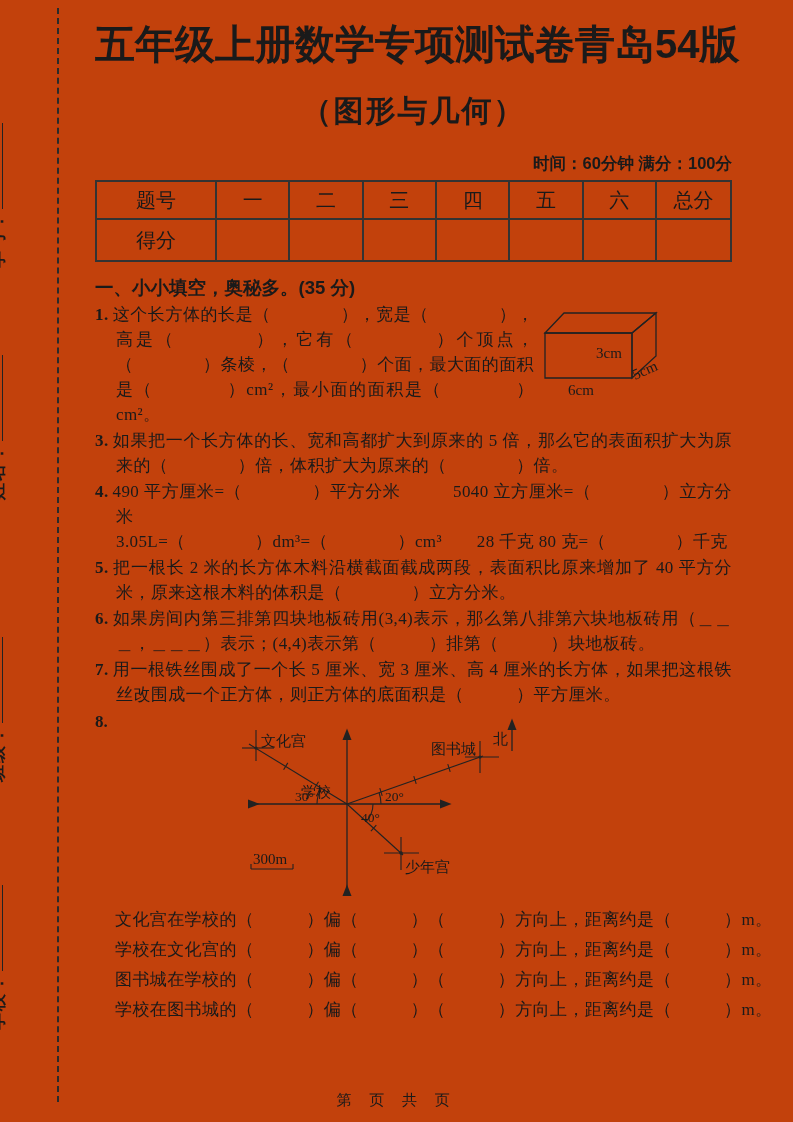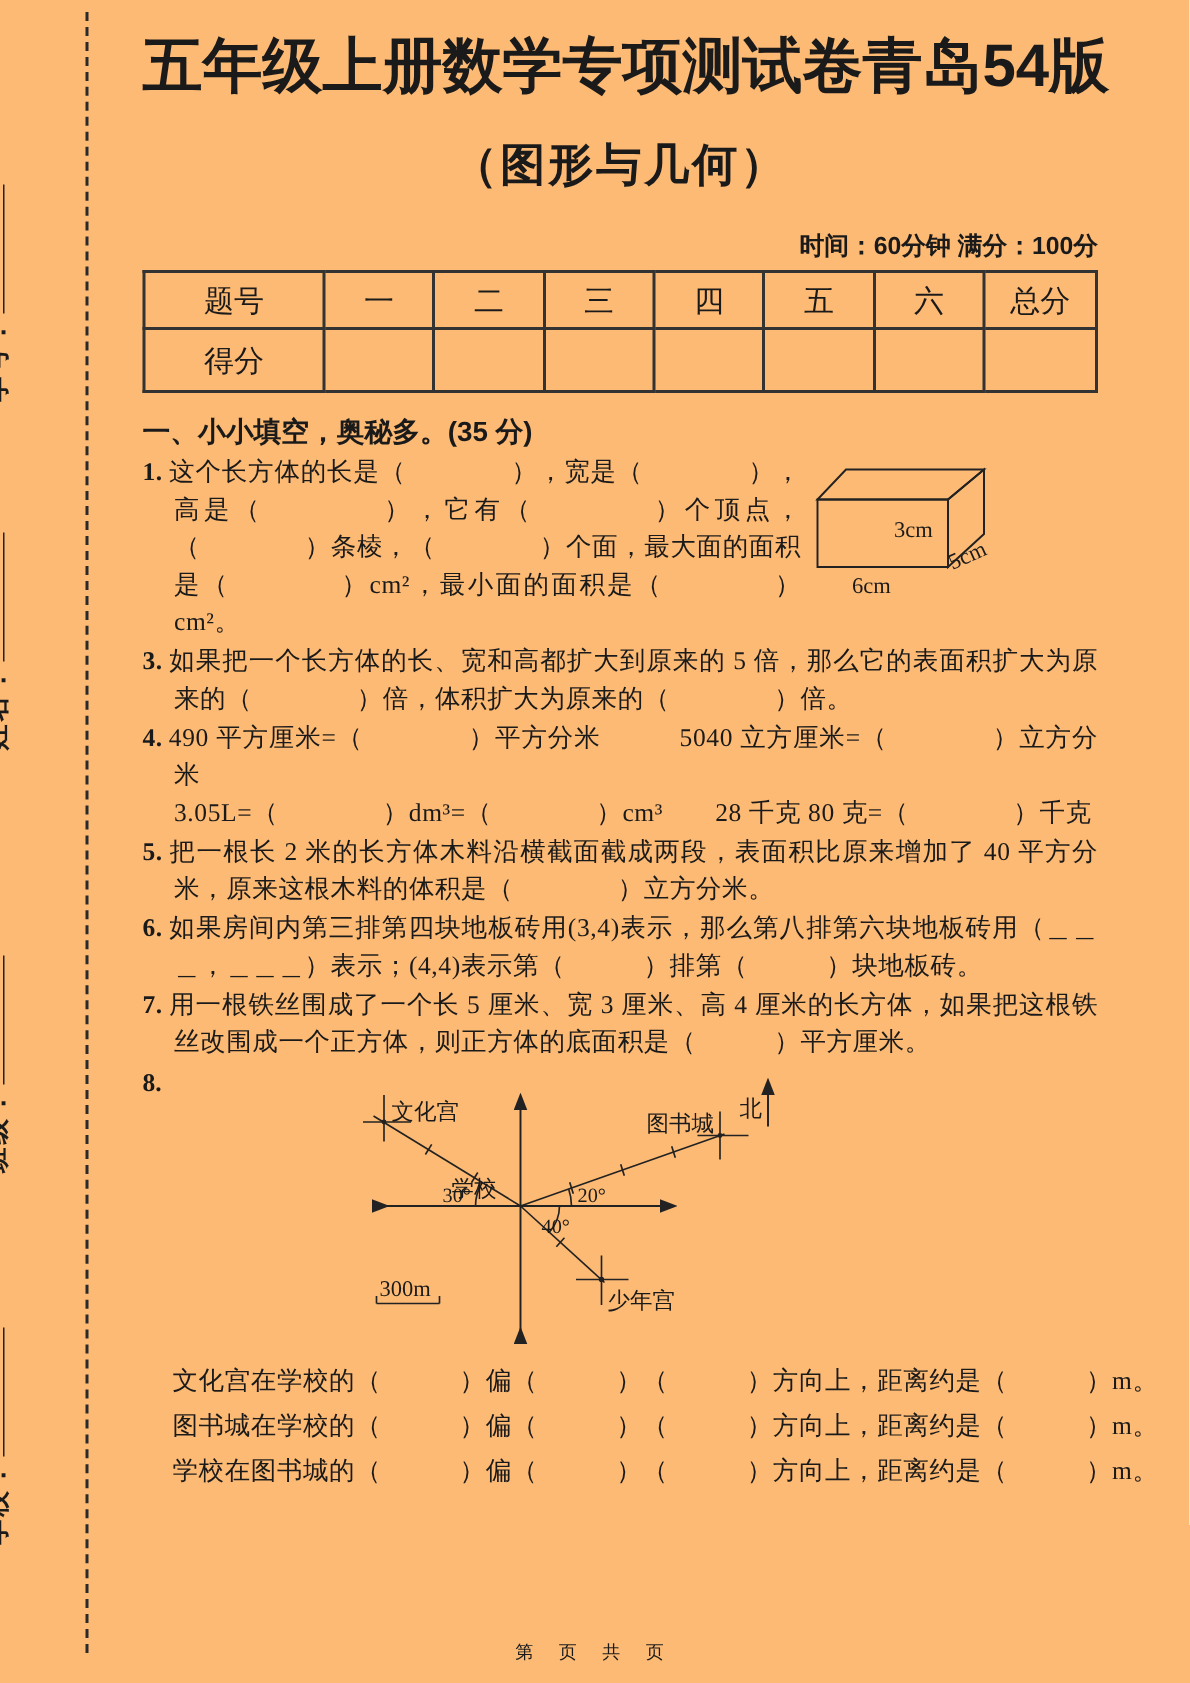--- a/index.html
+++ b/index.html
@@ -1,19 +1,19 @@
 <!DOCTYPE html>
 <html><head>
 <meta charset="utf-8">
 <style>
   * { margin:0; padding:0; box-sizing:border-box; }
   html,body { background:#fff; }
   .page {
     position:relative; width:793px; height:1122px; margin:0 auto;
-    background:#fdba74; color:#1a1a1a; overflow:hidden;
+    background:#c2410c; color:#1a1a1a; overflow:hidden;
     font-family:"Liberation Serif","DejaVu Serif",serif;
   }
   
   .cutline {
     position:absolute; left:57px; top:8px; height:1094px; width:0;
     border-left:2.5px dashed #2a2a2a;
   }
   .side-item {
     position:absolute; left:12px; width:190px; height:26px;
     transform-origin:0 100%; transform:rotate(-90deg);
@@ -66,21 +66,21 @@
   .q8row { display:flex; align-items:flex-start; margin-top:2px; }
   .q8row .qnum { font-weight:bold; font-size:17px; line-height:25px; }
   .q8fig { margin-left:125px; }
   .fill-line {
     font-size:17px; line-height:30px; letter-spacing:0.4px;
     padding-left:20px; white-space:nowrap;
   }
   .fills { margin-top:2px; }
   .footer {
     position:absolute; left:0; right:0; bottom:12px;
-    text-align:center; font-size:12px; letter-spacing:7px; color:#1a1a1a;
+    text-align:center; font-size:15px; letter-spacing:7px; color:#1a1a1a;
   }
   svg text { font-family:"Liberation Serif","DejaVu Serif",serif; fill:#1a1a1a; }
   svg .ln { stroke:#222; stroke-width:1.3; fill:none; }
   svg .thin { stroke:#222; stroke-width:1.1; fill:none; }
 </style>
 </head>
 <body>
 
 <div class="page">
 
@@ -211,20 +211,21 @@
           <text x="62" y="92" font-size="13.5">30°</text>
           <text x="152" y="92" font-size="13.5">20°</text>
           <text x="128" y="113" font-size="13.5">40°</text>
           <text x="20" y="155" font-size="15">300m</text>
         </svg>
       </div>
     </div>
 
     <div class="fills">
       <p class="fill-line">文化宫在学校的（　　　）偏（　　　）（　　　）方向上，距离约是（　　　）m。</p>
+      <p class="fill-line">学校在文化宫的（　　　）偏（　　　）（　　　）方向上，距离约是（　　　）m。</p>
       <p class="fill-line">图书城在学校的（　　　）偏（　　　）（　　　）方向上，距离约是（　　　）m。</p>
       <p class="fill-line">学校在图书城的（　　　）偏（　　　）（　　　）方向上，距离约是（　　　）m。</p>
     </div>
 
   </div>
 
   <div class="footer">第 页 共 页</div>
 </div>
 
 </body></html>

